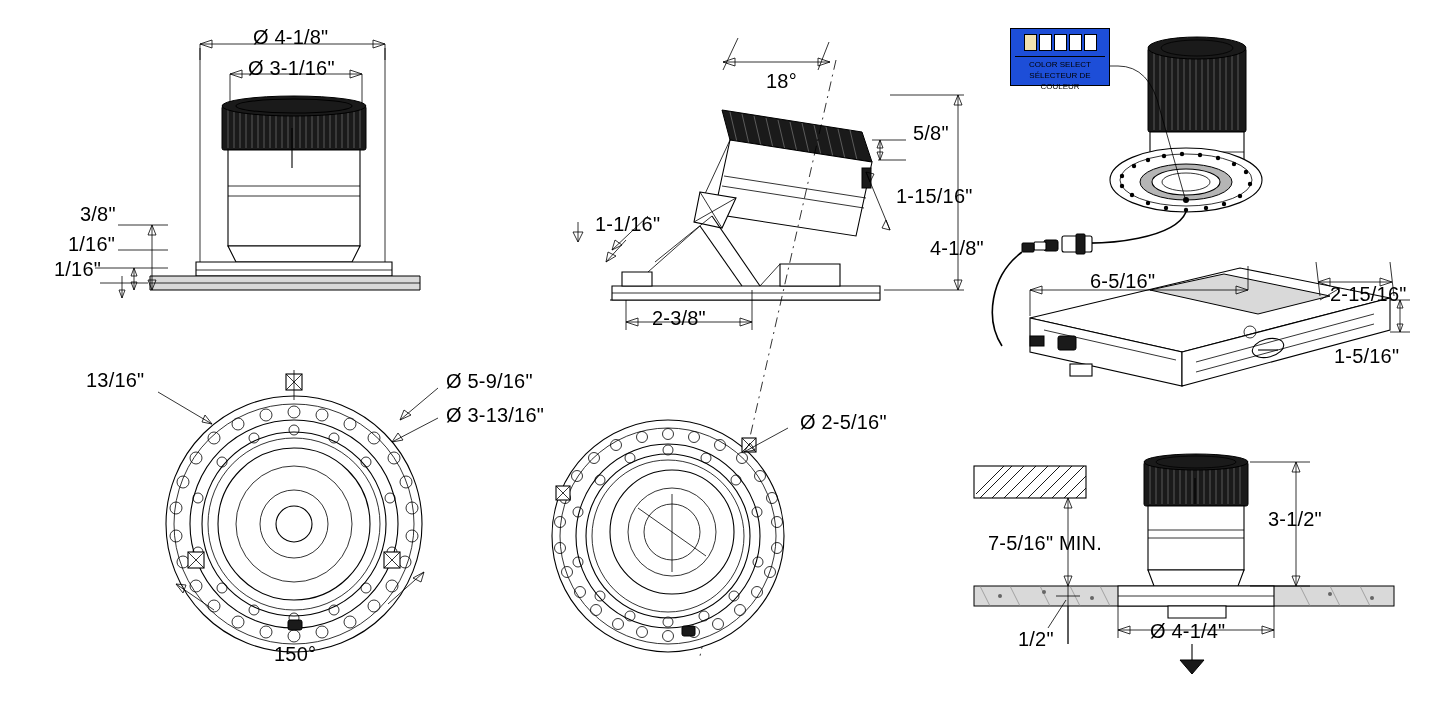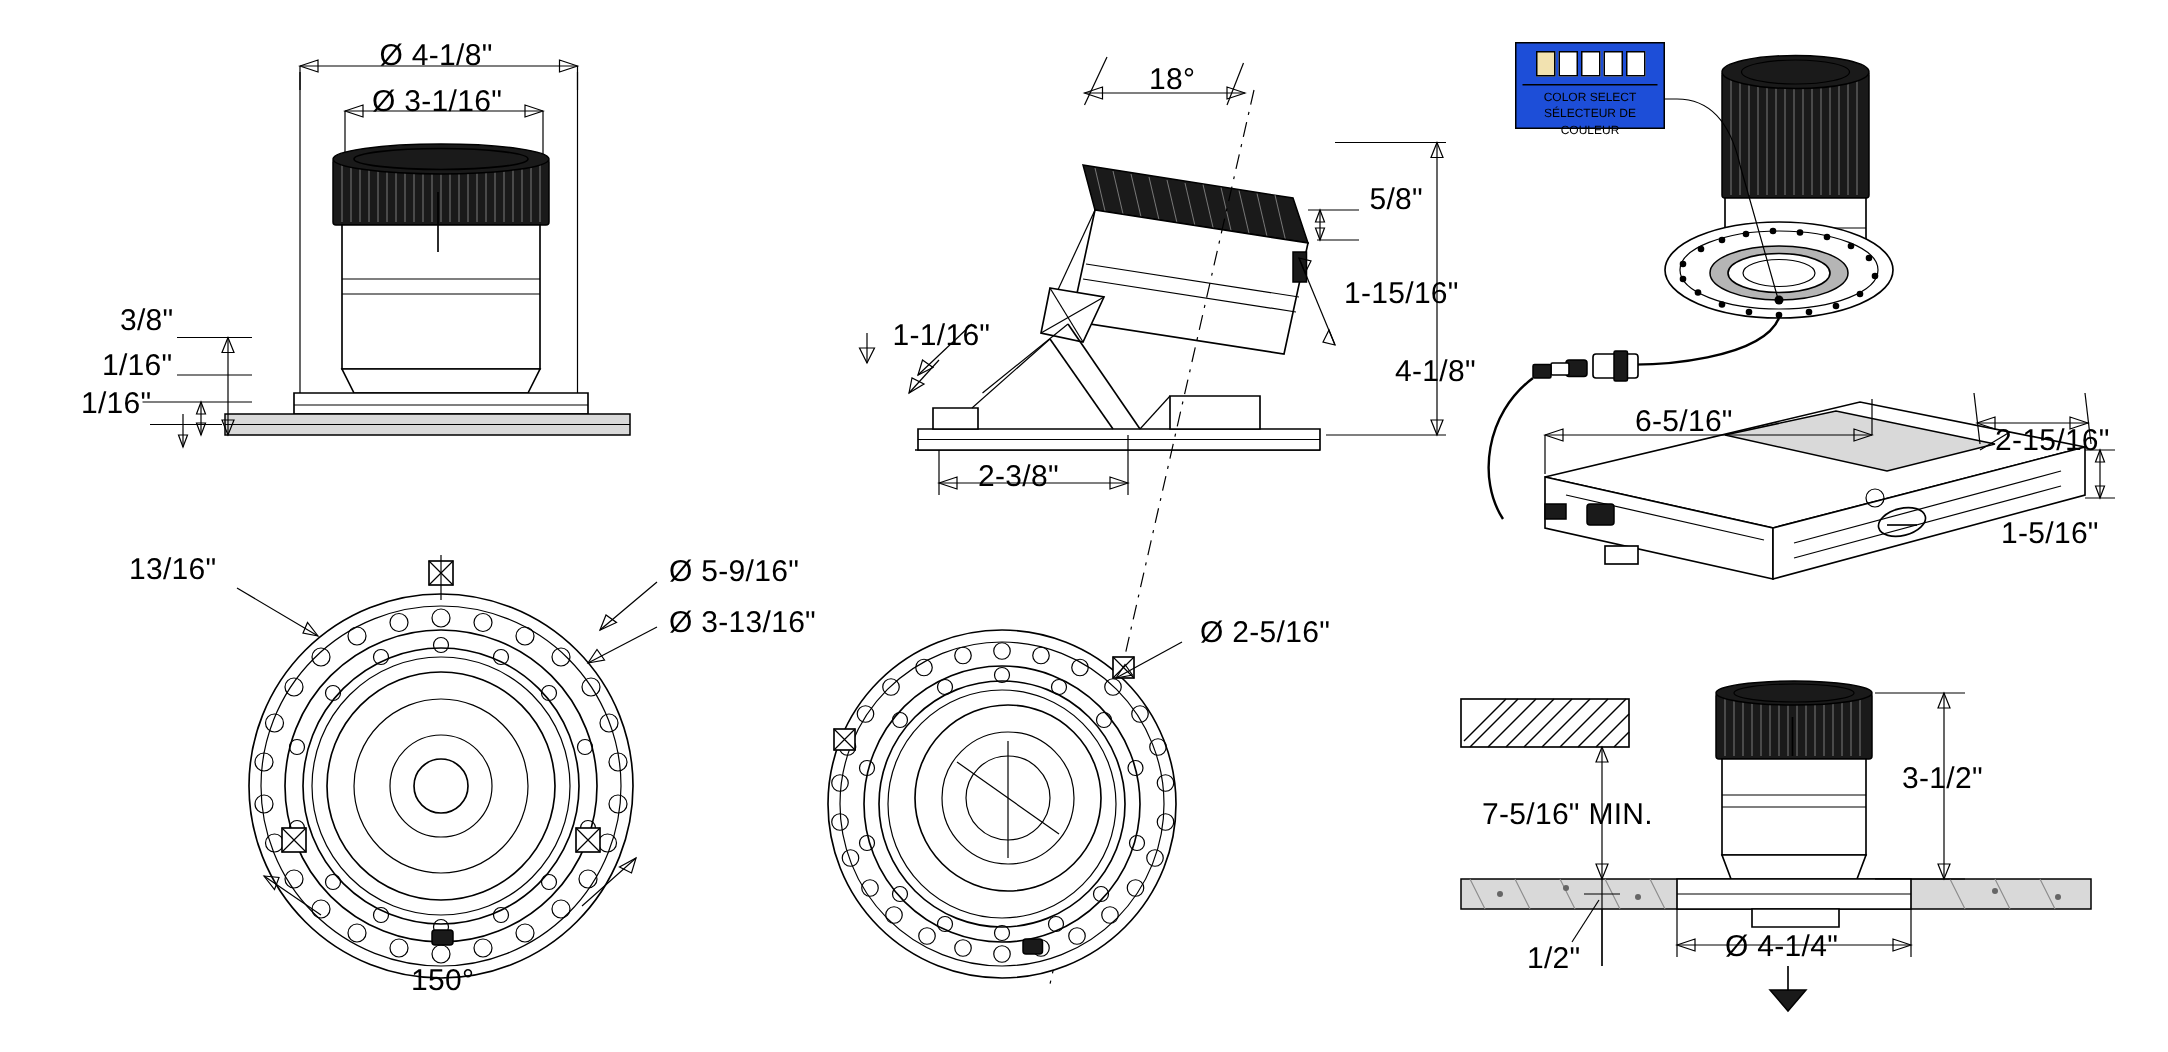--- a/index.html
+++ b/index.html
@@ -546,21 +546,21 @@
       <div>SÉLECTEUR DE COULEUR</div>
     </div>
   </div>
 
   <div class="lbl" style="left:253px;top:26px;">Ø 4-1/8"</div>
   <div class="lbl" style="left:248px;top:57px;">Ø 3-1/16"</div>
   <div class="lbl" style="left:80px;top:203px;">3/8"</div>
   <div class="lbl" style="left:68px;top:233px;">1/16"</div>
   <div class="lbl" style="left:54px;top:258px;">1/16"</div>
 
-  <div class="lbl" style="left:766px;top:42px;">18°</div>
+  <div class="lbl" style="left:766px;top:70px;">18°</div>
   <div class="lbl" style="left:913px;top:122px;">5/8"</div>
   <div class="lbl" style="left:896px;top:185px;">1-15/16"</div>
   <div class="lbl" style="left:930px;top:237px;">4-1/8"</div>
   <div class="lbl" style="left:595px;top:213px;">1-1/16"</div>
   <div class="lbl" style="left:652px;top:307px;">2-3/8"</div>
 
   <div class="lbl" style="left:1090px;top:270px;">6-5/16"</div>
   <div class="lbl" style="left:1330px;top:283px;">2-15/16"</div>
   <div class="lbl" style="left:1334px;top:345px;">1-5/16"</div>
 

